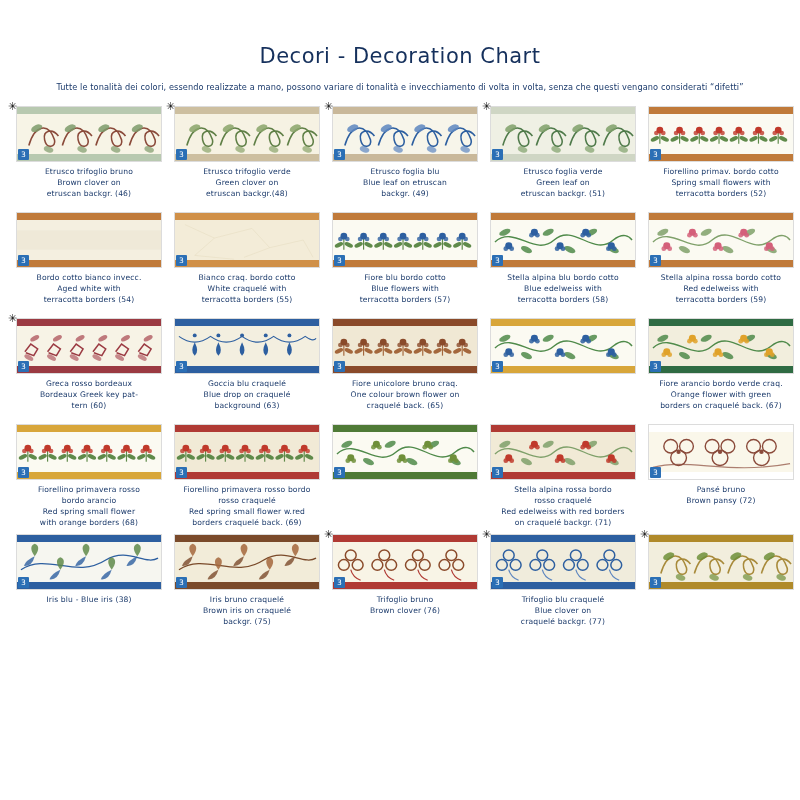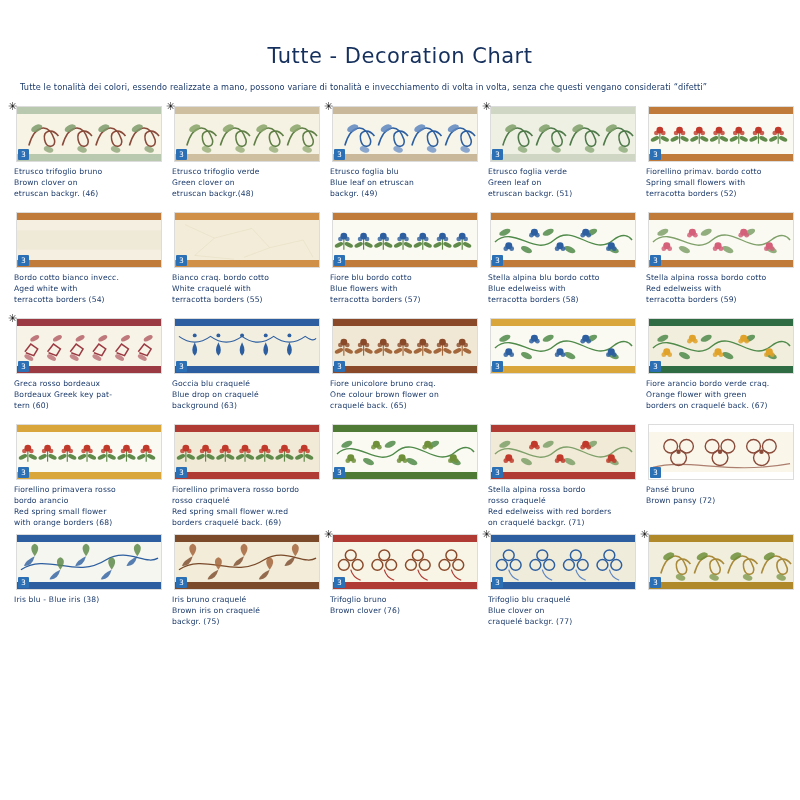--- a/index.html
+++ b/index.html
@@ -24,21 +24,21 @@
   .chart-title {
     text-align: center;
     font-size: 21px;
     letter-spacing: 0.5px;
     color: #15305c;
     margin: 44px 0 0 0;
     font-family: "DejaVu Sans", sans-serif;
     font-weight: 400;
   }
   .chart-subtitle {
-    text-align: left;
+    text-align: center;
     font-size: 8.2px;
     color: #1b3a6b;
     margin: 14px 6px 4px 6px;
     letter-spacing: 0.1px;
     font-family: "DejaVu Sans", sans-serif;
   }
   .grid {
     margin-top: 14px;
     display: grid;
     grid-template-columns: repeat(5, 1fr);
@@ -81,20 +81,21 @@
     background: #2b6fb5;
     color: #fff;
     font-size: 7.5px;
     line-height: 11px;
     text-align: center;
     border-radius: 1px;
     font-family: "DejaVu Sans", sans-serif;
   }
   .caption {
     margin-top: 4px;
+    text-align: center;
     font-size: 7.6px;
     line-height: 1.45;
     color: #1b3a6b;
     letter-spacing: 0.15px;
     font-family: "DejaVu Sans", sans-serif;
     width: 150px;
     min-height: 40px;
   }
   
   .band {
@@ -107,21 +108,21 @@
     left: 0;
     top: 0;
     width: 100%;
     height: 100%;
   }
 </style>
 </head>
 <body>
 
 <div class="page">
-  <h1 class="chart-title">Tutte - Decoration Chart</h1>
+  <h1 class="chart-title">Decori - Decoration Chart</h1>
   <div class="chart-subtitle">Tutte le tonalità dei colori, essendo realizzate a mano, possono variare di tonalità e invecchiamento di volta in volta, senza che questi vengano considerati “difetti”</div>
   <div class="grid" id="grid">
       <div class="cell">
         <div class="swatch-wrap">
           <div class="swatch" style="background: rgb(247, 244, 230);">
             <div class="band" style="top:0;height:7px;background:#b8c9b0;"></div>
             <div class="band" style="bottom:0;height:7px;background:#b8c9b0;"></div>
             <svg class="vine" viewBox="0 0 146 56" preserveAspectRatio="none" aria-hidden="true">
               <path d="M12 40 C 18 18, 32 16, 38 34 C 40 42, 30 44, 28 34 C 26 24, 36 22, 42 30" fill="none" stroke="#8a4a3a" stroke-width="1.6"></path>
               <ellipse cx="20" cy="22" rx="6" ry="3.4" fill="#7d9a6a" opacity="0.85" transform="rotate(-25 20 22)"></ellipse>

